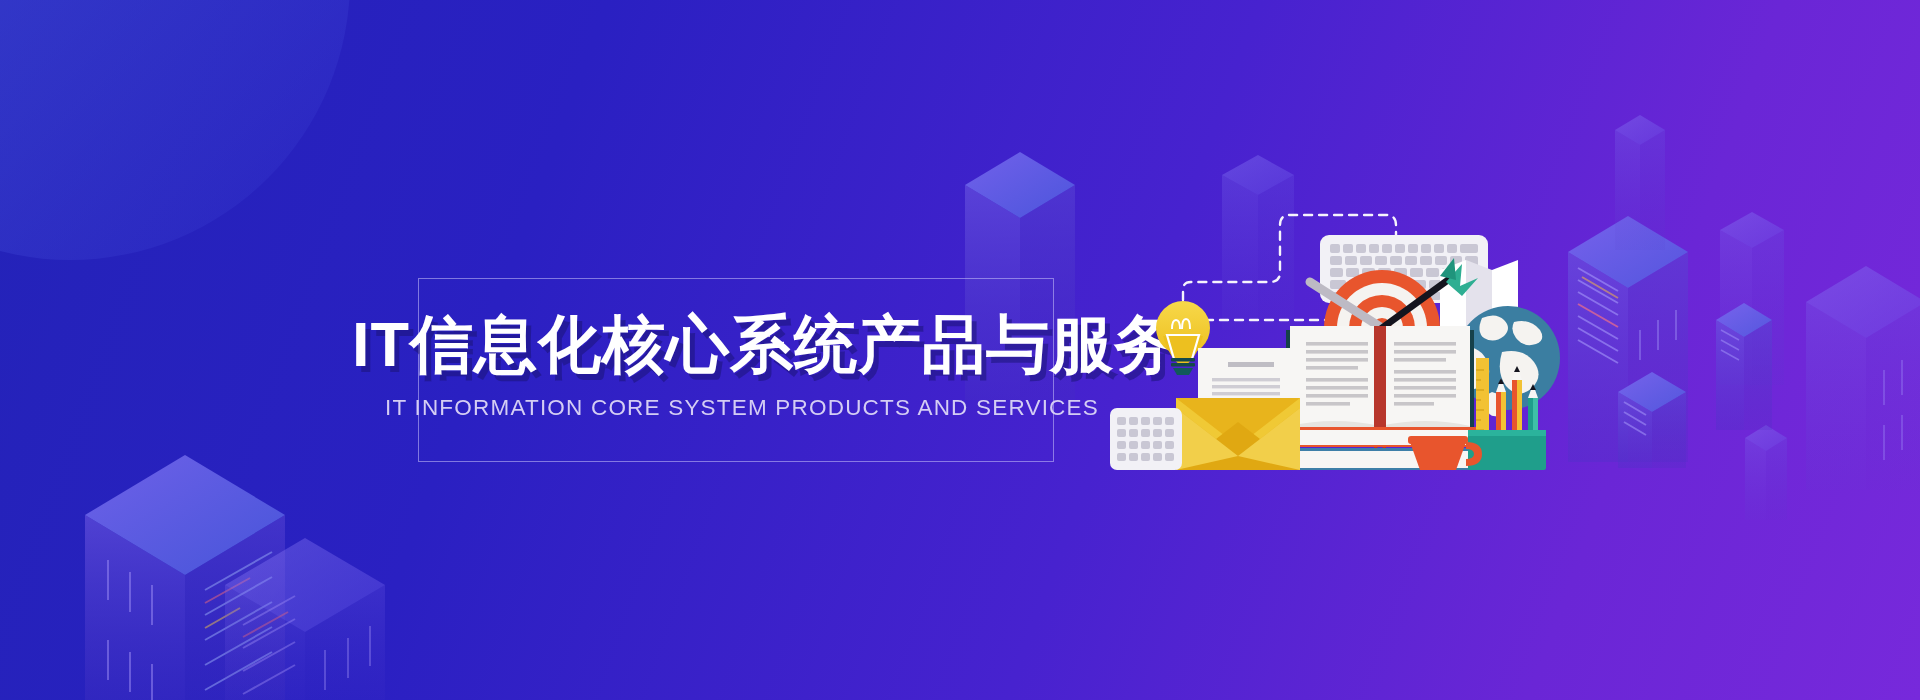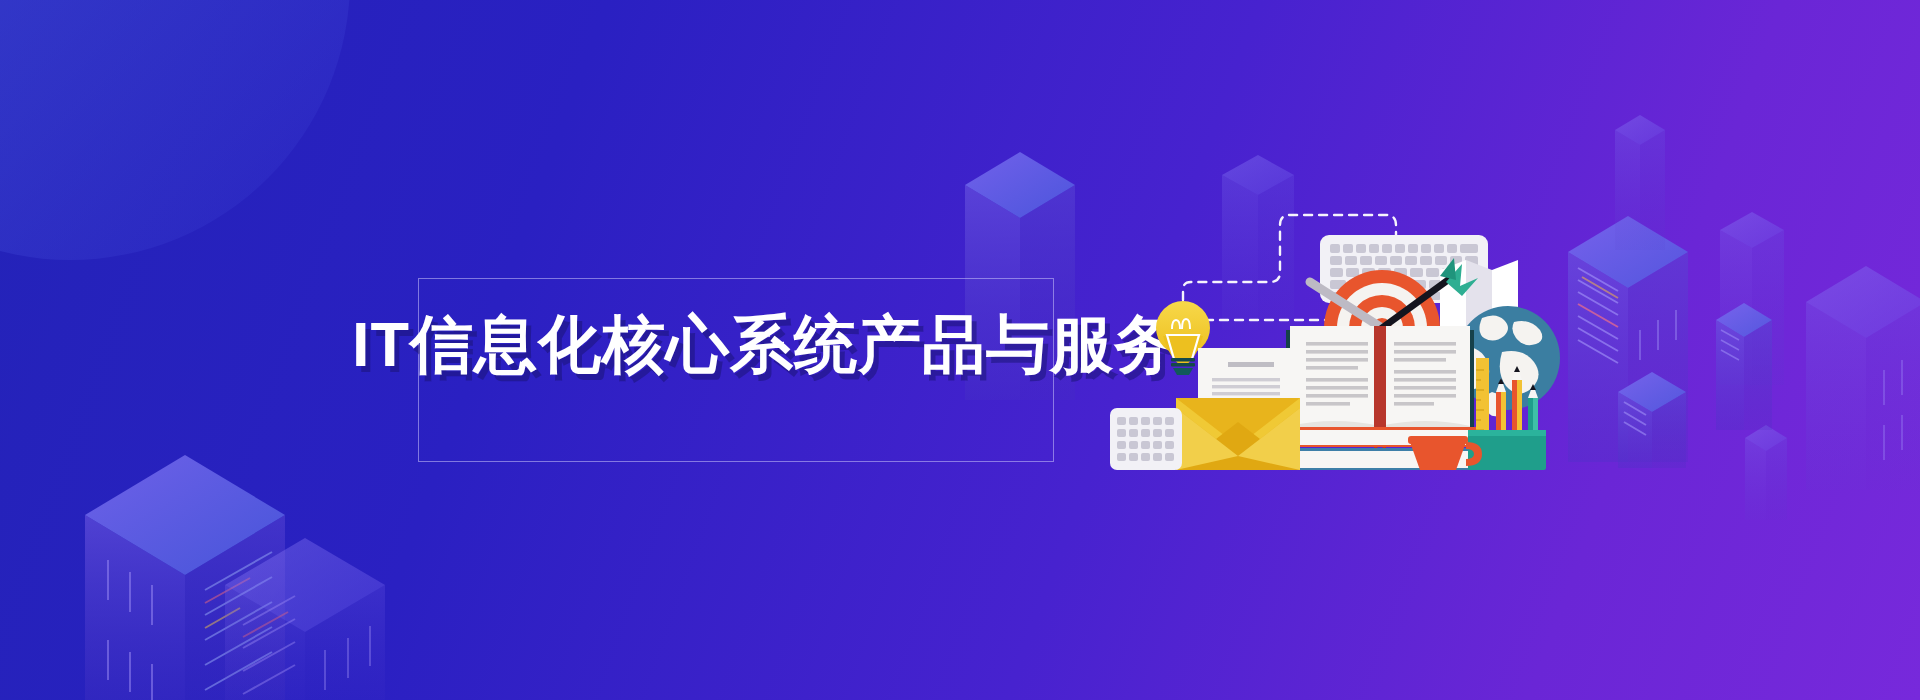--- a/index.html
+++ b/index.html
@@ -190,20 +190,21 @@
         <polygon points="1615,130 1640,115 1665,130 1640,145" fill="url(#gTopDim)"></polygon>
         <polygon points="1615,130 1640,145 1640,250 1615,250" fill="url(#gLeftDim)"></polygon>
         <polygon points="1640,145 1665,130 1665,250 1640,250" fill="url(#gRightDim)"></polygon>
       </g>
     </svg>
   </div>
 
   <div class="title-frame"></div>
   <div class="title-block">
     <div class="main-title">IT信息化核心系统产品与服务</div>
+    <div class="sub-title">IT INFORMATION CORE SYSTEM PRODUCTS AND SERVICES</div>
   </div>
 
   <div class="illus">
     <svg width="460" height="340" viewBox="0 0 460 340">
       <defs>
         <linearGradient id="bulbG" x1="0" y1="0" x2="0" y2="1">
           <stop offset="0%" stop-color="#f7d84a"></stop>
             <stop offset="100%" stop-color="#edc01f"></stop>
         </linearGradient>
       </defs>

